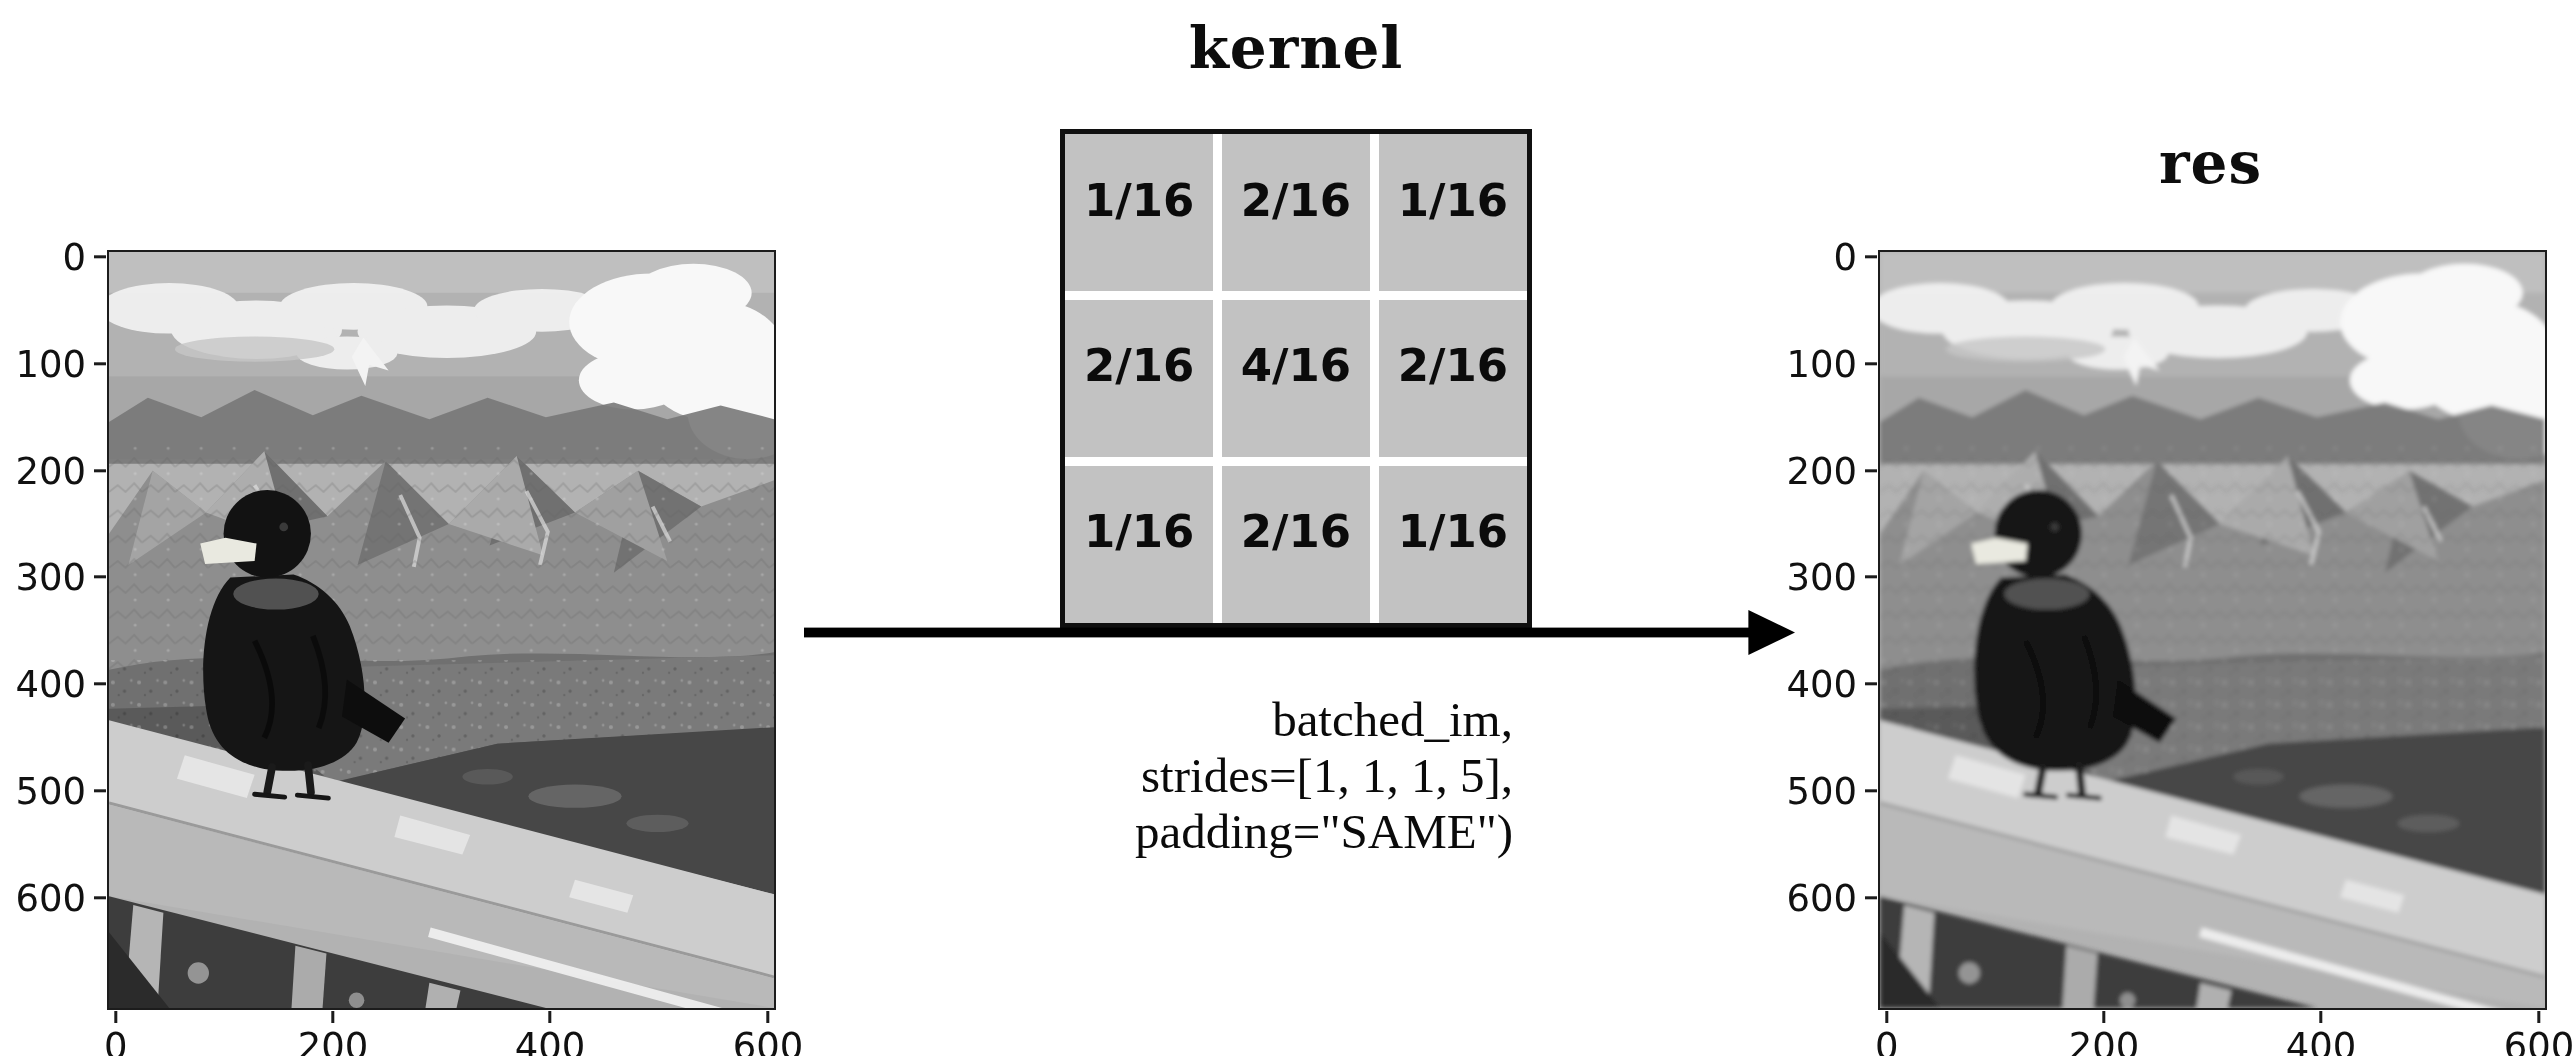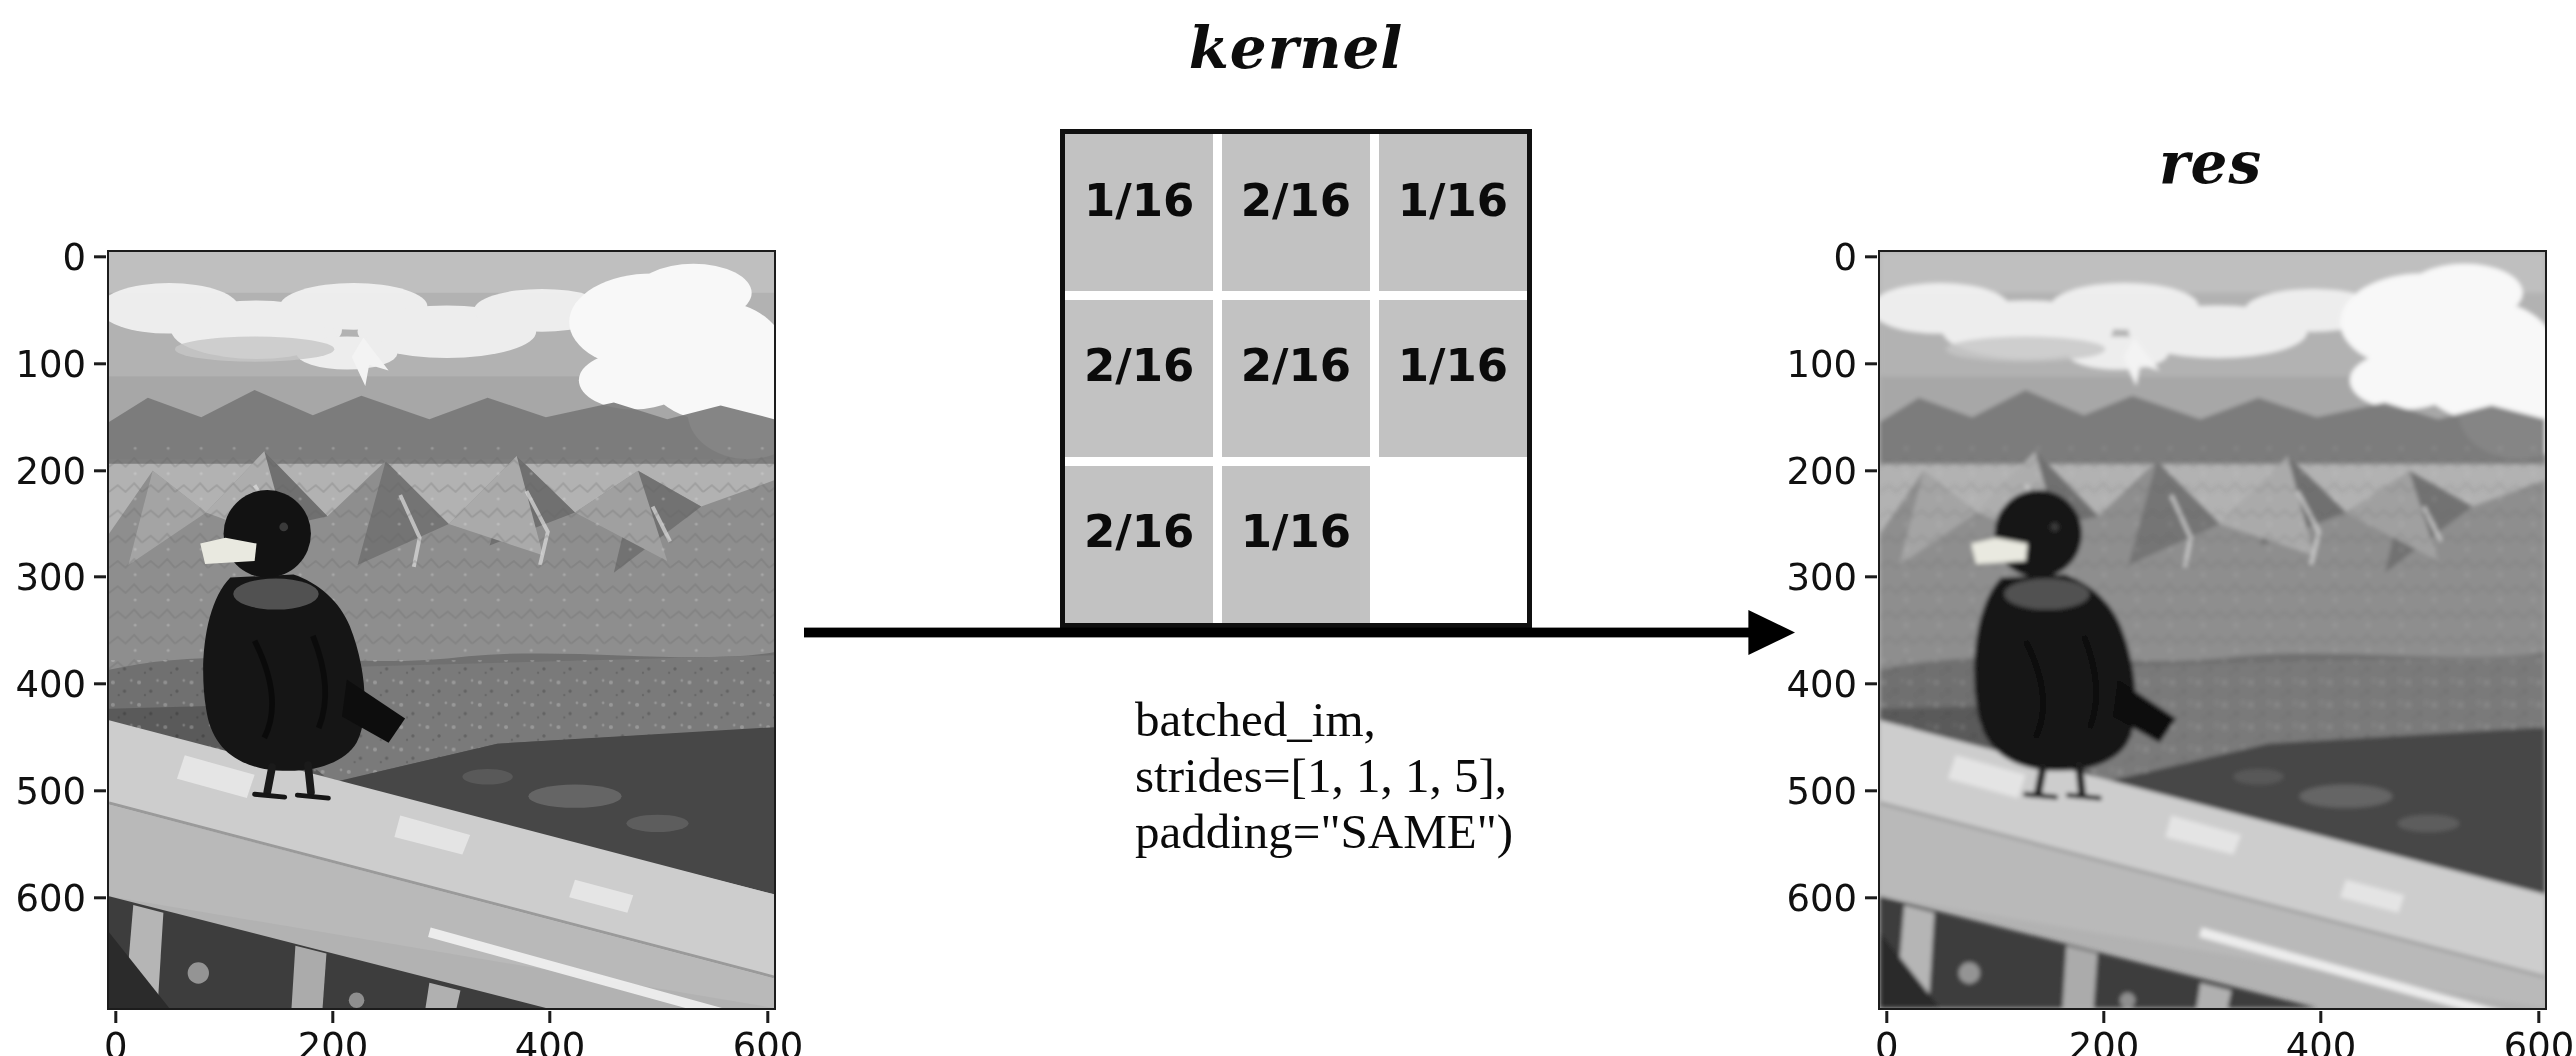--- a/index.html
+++ b/index.html
@@ -9,21 +9,20 @@
     background:var(--bg,#ffffff);
     overflow:hidden;
     font-family:"DejaVu Sans",sans-serif;
     color:#111;
   }
   
   .fig-title{
     position:absolute;
     text-align:center;
     font-family:"DejaVu Serif",serif;
-    font-style:italic;
     font-weight:bold;
     font-size:58px;
     line-height:68px;
     color:#0d0d0d;
     letter-spacing:1px;
   }
   
   .plot{
     position:absolute;
     width:665px;height:756px;
@@ -74,21 +73,21 @@
   
   .flow-arrow{position:absolute;left:804px;top:609px;width:991px;height:47px;}
   .flow-arrow svg{display:block;width:100%;height:100%;}
   
   .code-block{
     position:absolute;left:989px;top:692px;
     font-family:"Liberation Serif","DejaVu Serif",serif;
     font-size:49px;line-height:56px;color:#0a0a0a;
     white-space:pre;
   }
-  .code-line.indent{padding-left:146px;}
+  .code-line.indent{padding-left:146px;text-align:right;}
   .hidden-defs{position:absolute;width:0;height:0;overflow:hidden;}
 </style>
 </head>
 <body>
 
 <svg class="hidden-defs" aria-hidden="true">
   <defs>
     <filter id="res-blur" x="-3%" y="-3%" width="106%" height="106%">
       <feGaussianBlur stdDeviation="2.4"></feGaussianBlur>
     </filter>
@@ -226,20 +225,21 @@
       <div class="xtick-mark" style="left: 659px;"></div>
       <div class="xtick-label" style="left: 659px;">600</div>
     </div>
 
   <div class="fig-title" style="left:1060px;top:13.6px;width:472px;">kernel</div>
   <div class="kernel-grid" id="kernel-grid">
       <div class="kernel-cell">1/16</div>
       <div class="kernel-cell">2/16</div>
       <div class="kernel-cell">1/16</div>
       <div class="kernel-cell">2/16</div>
+      <div class="kernel-cell">4/16</div>
       <div class="kernel-cell">2/16</div>
       <div class="kernel-cell">1/16</div>
       <div class="kernel-cell">2/16</div>
       <div class="kernel-cell">1/16</div>
     </div>
 
   <div class="flow-arrow">
     <svg viewBox="0 0 1020 48" preserveAspectRatio="none">
       <rect x="0" y="19" width="978" height="10" class="arrow-fill" fill="#000000"></rect>
       <polygon points="972,1 1020,24 972,47" class="arrow-fill" fill="#000000"></polygon>

